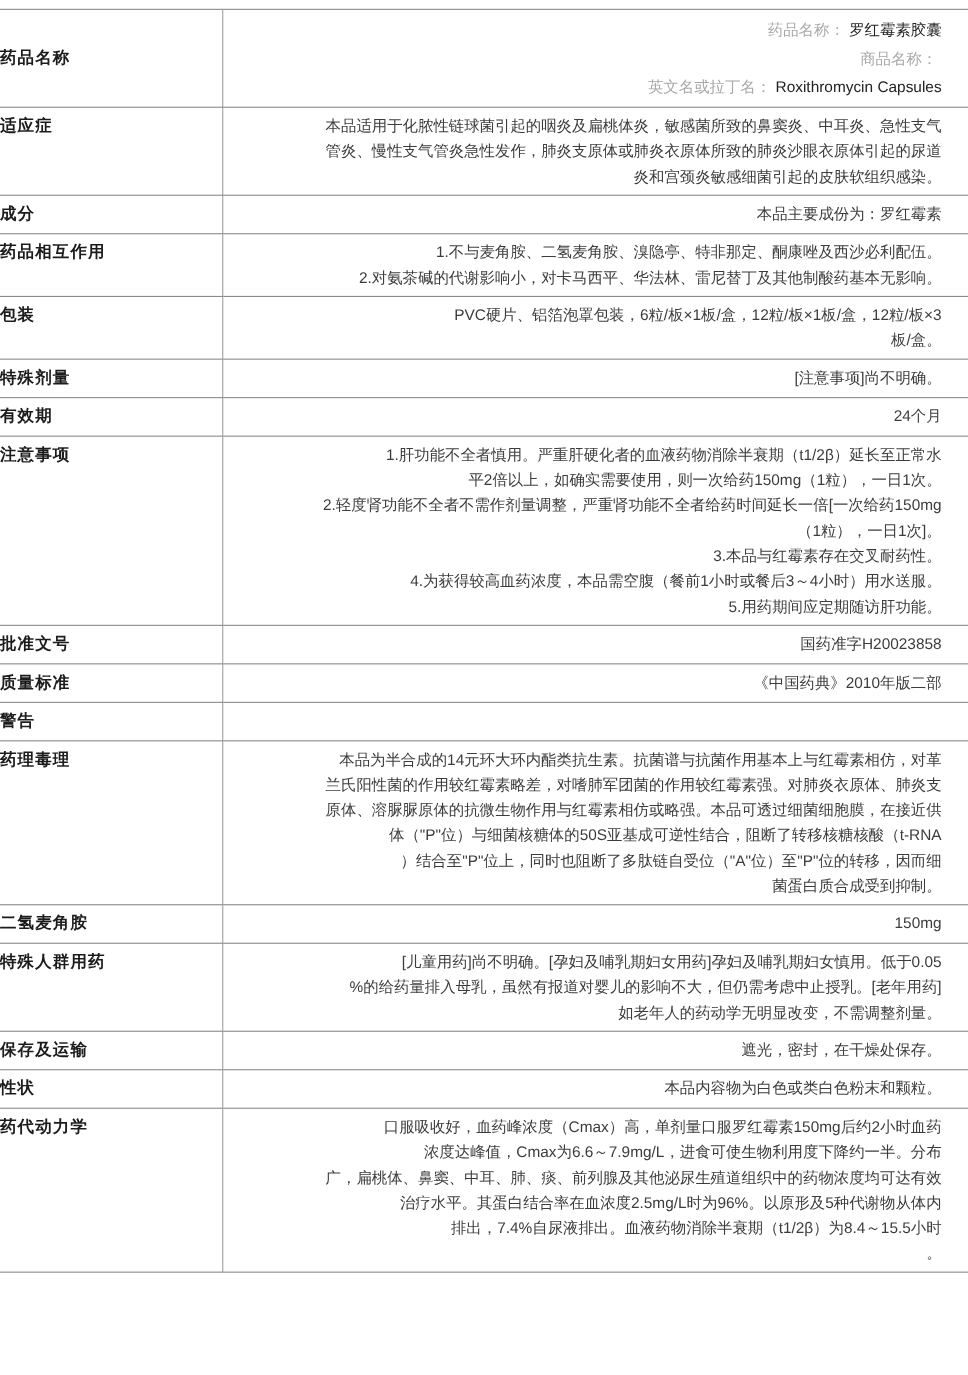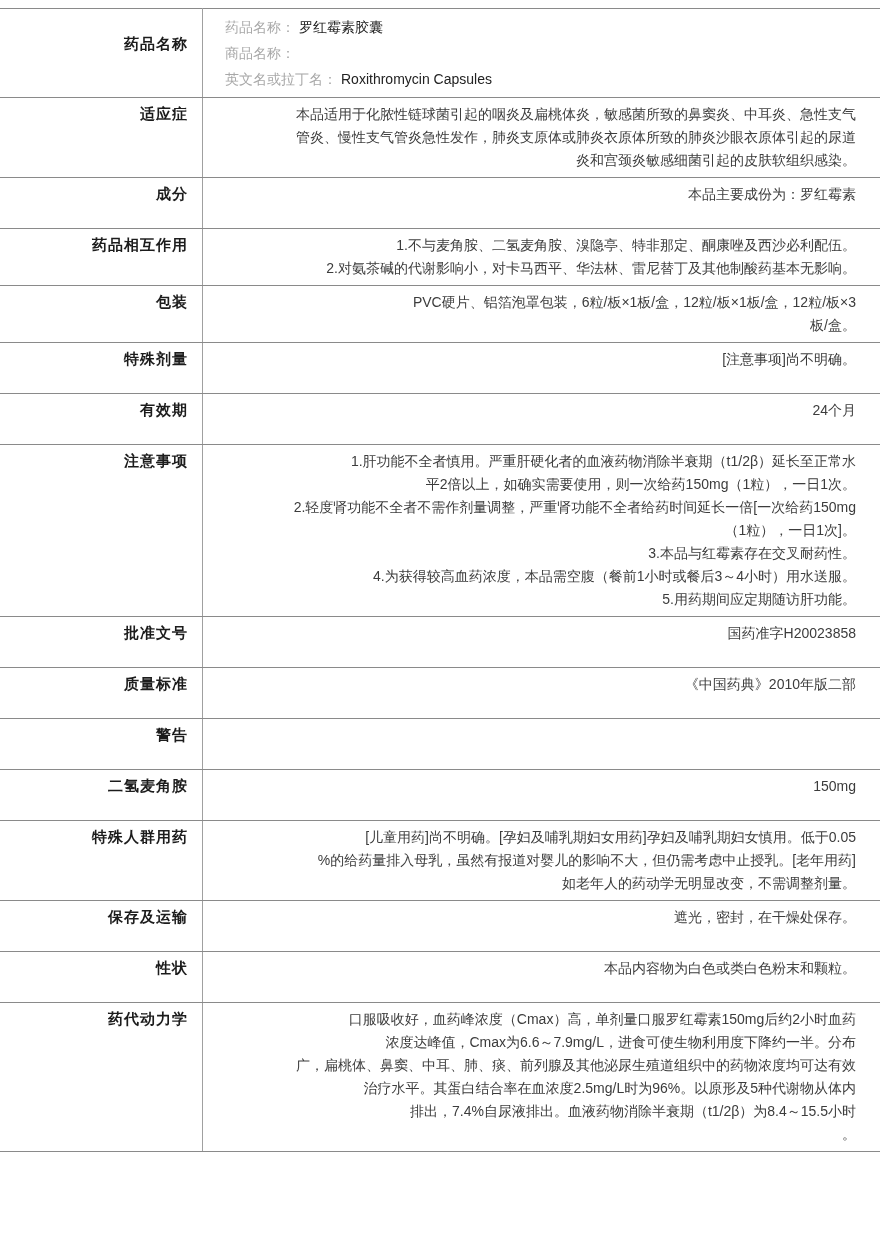--- a/index.html
+++ b/index.html
@@ -25,22 +25,22 @@
     height: 30px;
   }
   table.drug-table td {
     border-top: 1px solid #8a8a8a;
     border-bottom: 1px solid #8a8a8a;
     vertical-align: top;
   }
   td.label-cell {
     width: 188px;
     border-right: 1px solid #a0a0a0;
-    text-align: right;
-    padding: 7px 14px 24px 0;
+    text-align: left;
+    padding: 7px 14px 8px 0;
     font-weight: bold;
     font-size: 15px;
     color: #1c1c1c;
     letter-spacing: 1px;
   }
   td.content-cell {
     padding: 5px 24px 5px 22px;
     font-size: 14px;
     color: #3c3c3c;
     line-height: 23px;
@@ -48,20 +48,21 @@
   td.content-cell.prewrap {
     white-space: pre-line;
     text-align: right;
   }
   tr.first-row td.label-cell {
     vertical-align: middle;
   }
   .field-line {
     line-height: 26px;
     white-space: nowrap;
+    text-align: right;
   }
   .field-label {
     color: #a8a8a8;
   }
   .field-value {
     color: #222222;
     margin-left: 4px;
   }
 </style>
 </head>
@@ -122,20 +123,29 @@
         </tr>
         <tr>
           <td class="label-cell">质量标准</td>
           <td class="content-cell prewrap">《中国药典》2010年版二部</td>
         </tr>
         <tr>
           <td class="label-cell">警告</td>
           <td class="content-cell prewrap"></td>
         </tr>
         <tr>
+          <td class="label-cell">药理毒理</td>
+          <td class="content-cell prewrap">本品为半合成的14元环大环内酯类抗生素。抗菌谱与抗菌作用基本上与红霉素相仿，对革
+兰氏阳性菌的作用较红霉素略差，对嗜肺军团菌的作用较红霉素强。对肺炎衣原体、肺炎支
+原体、溶脲脲原体的抗微生物作用与红霉素相仿或略强。本品可透过细菌细胞膜，在接近供
+体（"P"位）与细菌核糖体的50S亚基成可逆性结合，阻断了转移核糖核酸（t-RNA
+）结合至"P"位上，同时也阻断了多肽链自受位（"A"位）至"P"位的转移，因而细
+菌蛋白质合成受到抑制。</td>
+        </tr>
+        <tr>
           <td class="label-cell">二氢麦角胺</td>
           <td class="content-cell prewrap">150mg</td>
         </tr>
         <tr>
           <td class="label-cell">特殊人群用药</td>
           <td class="content-cell prewrap">[儿童用药]尚不明确。[孕妇及哺乳期妇女用药]孕妇及哺乳期妇女慎用。低于0.05
 %的给药量排入母乳，虽然有报道对婴儿的影响不大，但仍需考虑中止授乳。[老年用药]
 如老年人的药动学无明显改变，不需调整剂量。</td>
         </tr>
         <tr>

